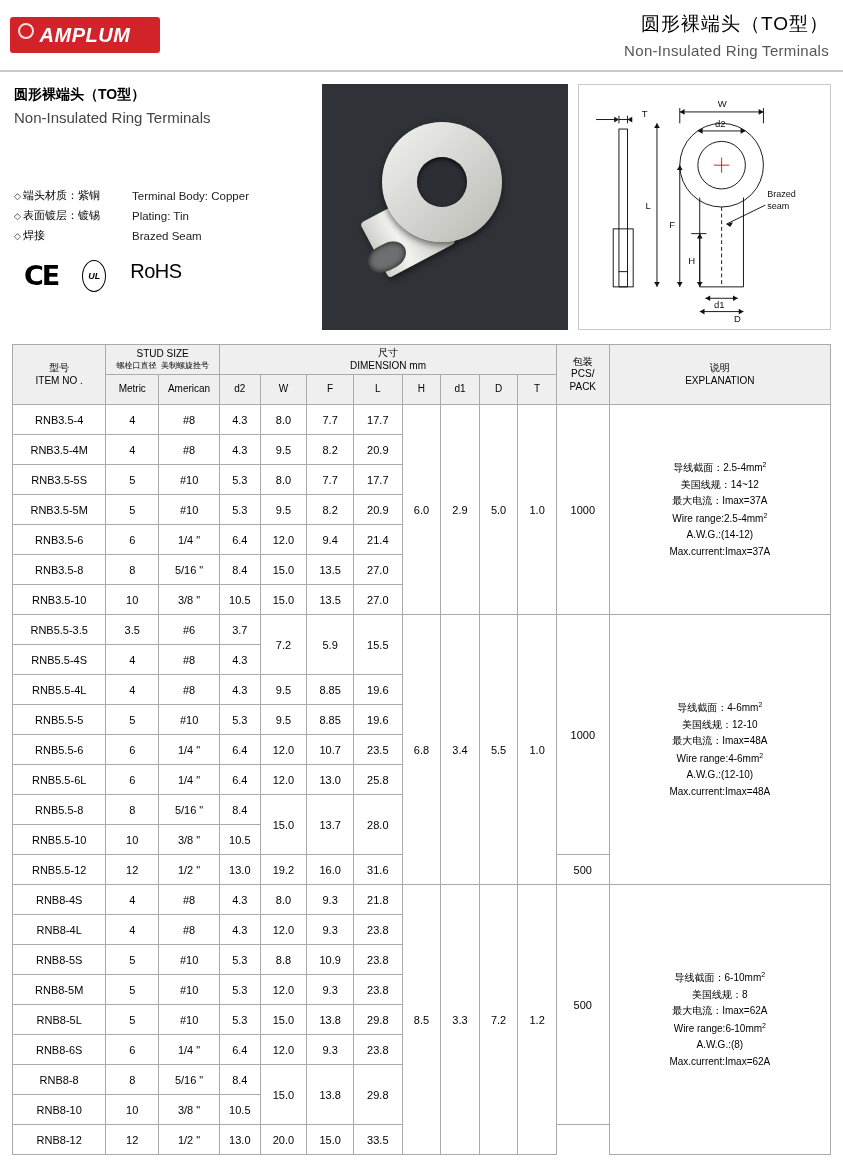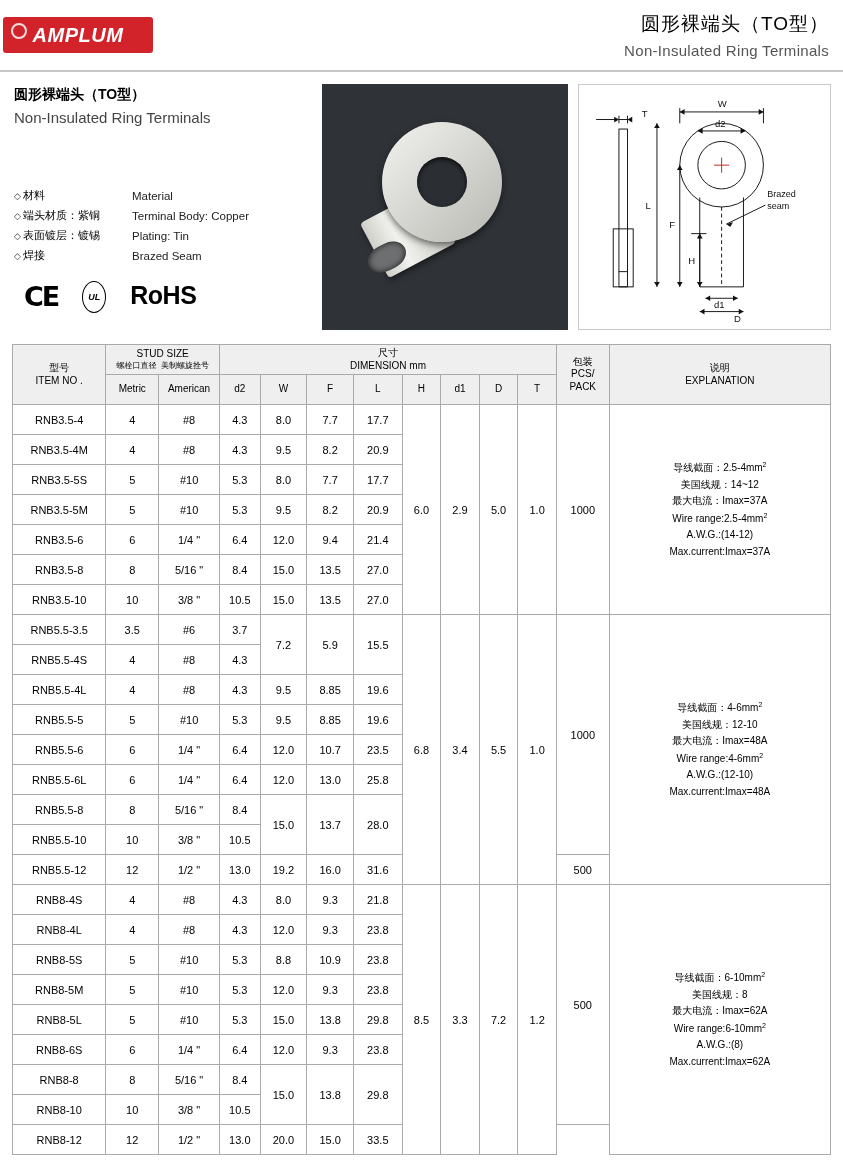--- a/index.html
+++ b/index.html
@@ -15,21 +15,21 @@
     position: relative;
     overflow: hidden;
   }
 
   
   .header {
     height: 72px;
     display: flex;
     align-items: center;
     justify-content: space-between;
-    padding: 0 14px 0 3px;
+    padding: 0 14px 0 10px;
     border-bottom: 2px solid #c8c8c8;
   }
   .logo {
     width: 150px;
     height: 36px;
     background: #d2232a;
     border-radius: 3px;
     display: flex;
     align-items: center;
     justify-content: center;
@@ -123,22 +123,22 @@
     border: 1.6px solid #000;
     border-radius: 50%;
     font-size: 9px;
     display: flex;
     align-items: center;
     justify-content: center;
     font-weight: bold;
     font-style: italic;
   }
   .rohs-mark {
-    font-size: 25px;
-    font-weight: bold;
+    font-size: 20px;
+    font-weight: normal;
     letter-spacing: -0.5px;
   }
 
   
   .photo {
     width: 246px;
     height: 246px;
     background: #2f3338;
     position: relative;
     overflow: hidden;
@@ -246,24 +246,20 @@
   </div>
 </div>
 
 <div class="top-section">
 
   <div class="info-col">
     <div class="info-title-cn">圆形裸端头（TO型）</div>
     <div class="info-title-en">Non-Insulated Ring Terminals</div>
 
     <div class="spec-table">
-      <div class="spec-row">
-        <span class="spec-cn"><span class="bullet">◇</span><span>材料</span></span>
-        <span class="spec-en">Material</span>
-      </div>
       <div class="spec-row">
         <span class="spec-cn"><span class="bullet">◇</span><span>端头材质：紫铜</span></span>
         <span class="spec-en">Terminal Body: Copper</span>
       </div>
       <div class="spec-row">
         <span class="spec-cn"><span class="bullet">◇</span><span>表面镀层：镀锡</span></span>
         <span class="spec-en">Plating: Tin</span>
       </div>
       <div class="spec-row">
         <span class="spec-cn"><span class="bullet">◇</span><span>焊接</span></span>

